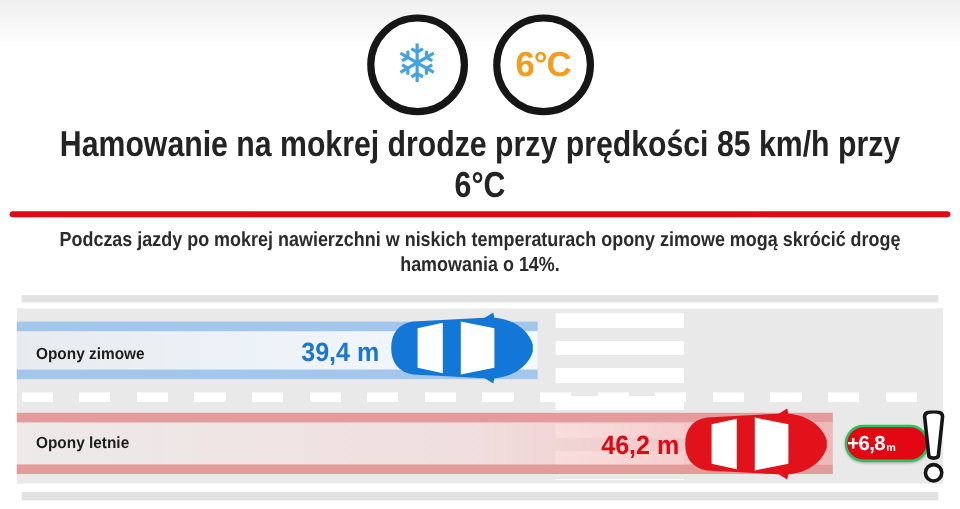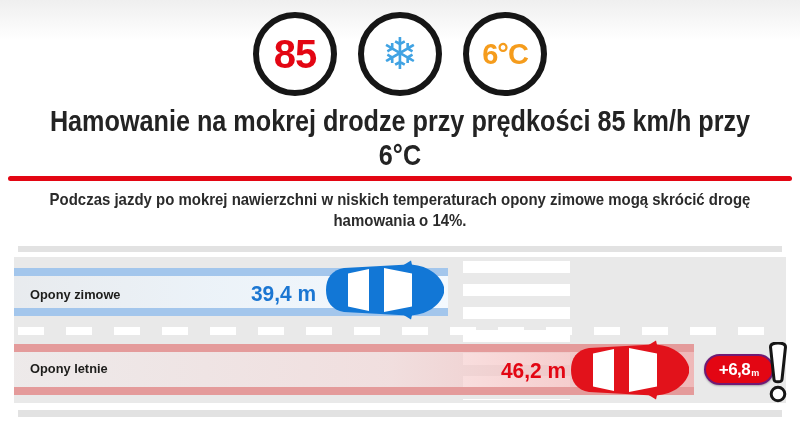--- a/index.html
+++ b/index.html
@@ -50,37 +50,34 @@
   .lane-label.winter{top:30px;}
   .lane-label.summer{top:104px;}
   .lane-value{position:absolute;font-weight:bold;font-size:22px;white-space:nowrap;
     transform:scaleX(0.95);transform-origin:left center;}
   .lane-value.winter{left:237px;top:24px;color:#1b76d2;}
   .lane-value.summer{left:487px;top:101px;color:#e30613;}
   .car{position:absolute;width:140px;height:62px;}
   .car.winter{left:298px;top:2px;}
   .car.summer{left:543px;top:82px;}
   .diff-badge{position:absolute;left:690px;top:97px;width:66px;height:27px;
-    background:#e30613;border:2px solid #701a75;border-radius:16px;
+    background:#e30613;border:2px solid #22c55e;border-radius:16px;
     box-shadow:0 1px 2px rgba(0,0,0,0.3);
-    display:flex;align-items:center;justify-content:center;z-index:2;}
+    display:flex;align-items:center;z-index:2;}
   .diff-badge .val{color:#fff;font-weight:bold;font-size:17px;letter-spacing:-0.5px;}
   .diff-badge .unit{color:#fff;font-weight:bold;font-size:9px;margin-left:1px;margin-top:6px;}
   .excl{position:absolute;left:746px;top:85px;width:36px;height:62px;z-index:3;}
 </style>
 </head>
 <body>
 
 <div class="stage">
   <div class="top-fade"></div>
 
   <div class="icons-row">
-    <div class="circle">
-      <span class="big" style="color:#e30613">85</span>
-    </div>
     <div class="circle">
       <span class="flake" style="color:#41a3e3">❄</span>
     </div>
     <div class="circle">
       <span class="temp" style="color:#f59c1c">6°C</span>
     </div>
   </div>
 
   <h1 class="title" style="margin:0">
     <span class="tline">Hamowanie na mokrej drodze przy prędkości 85 km/h przy</span>

